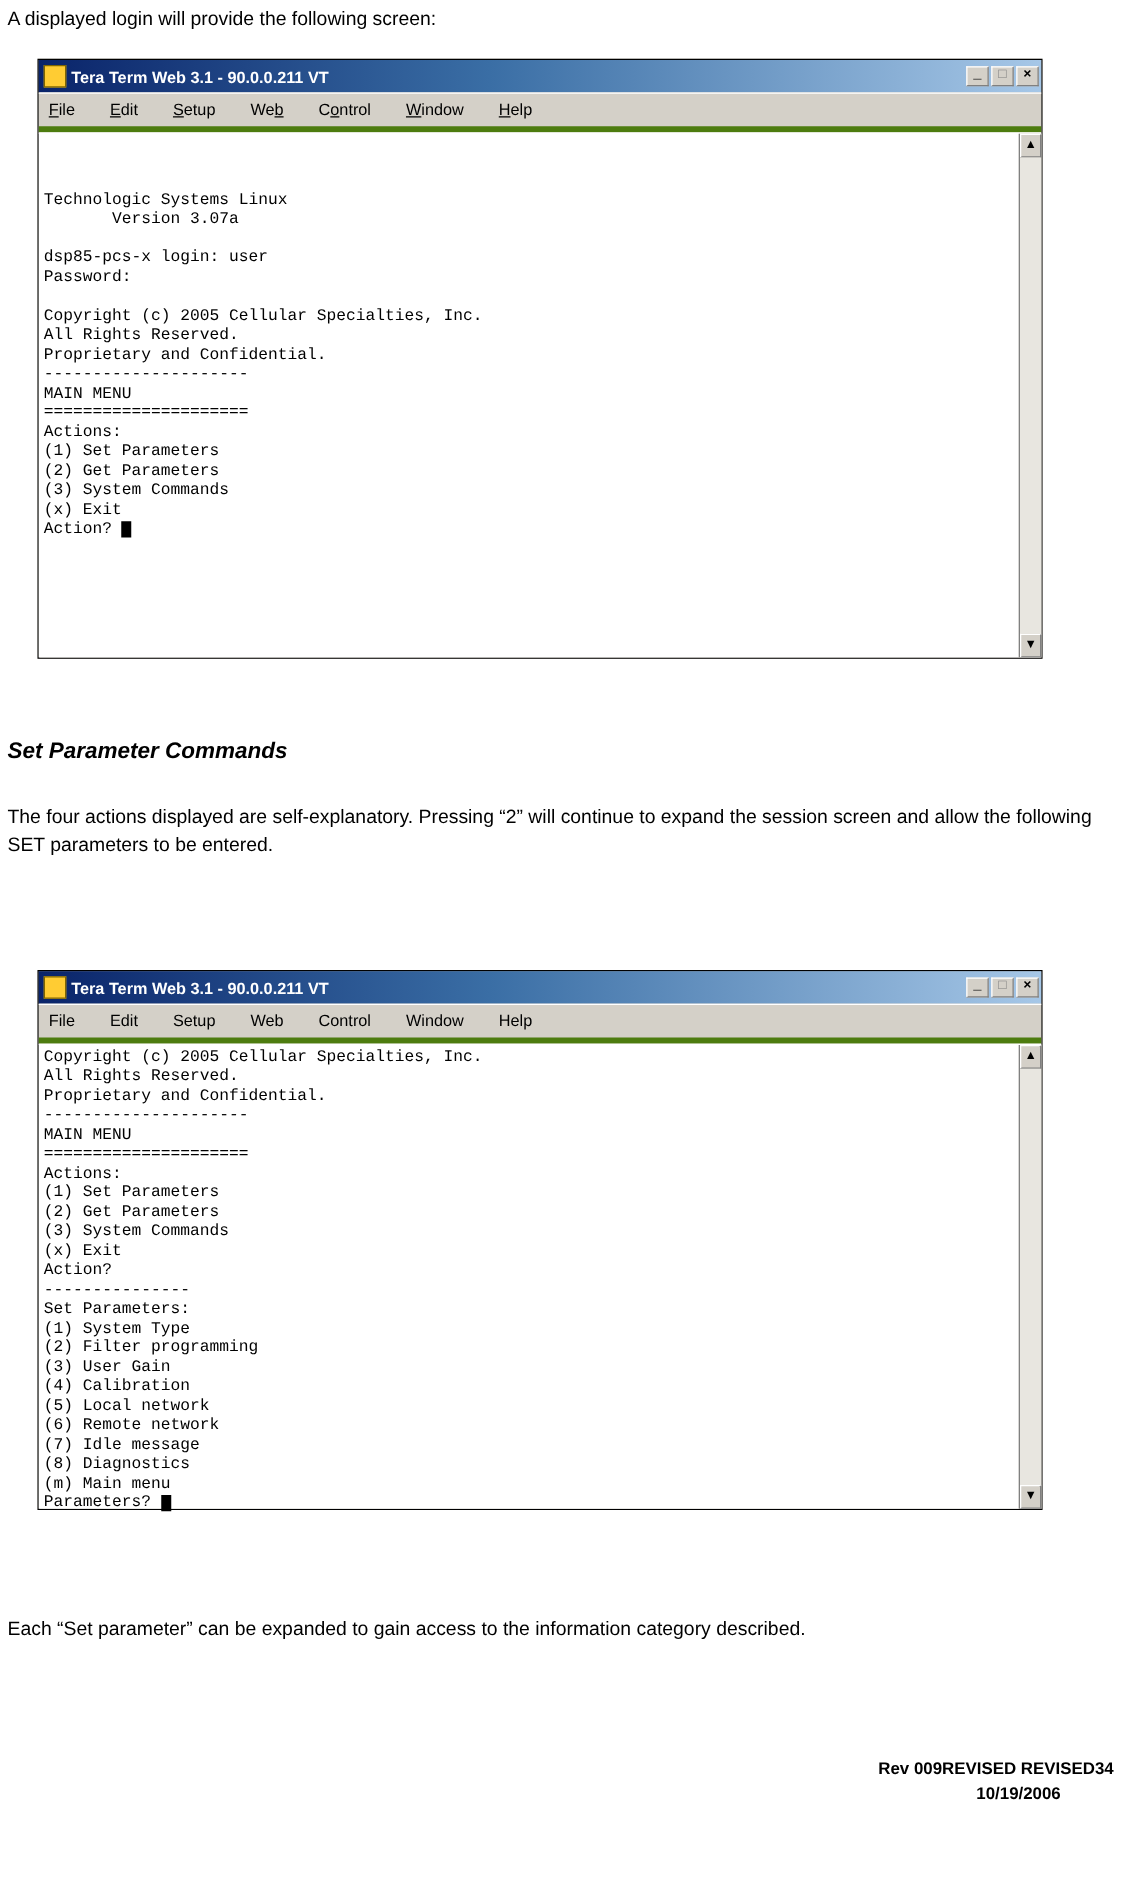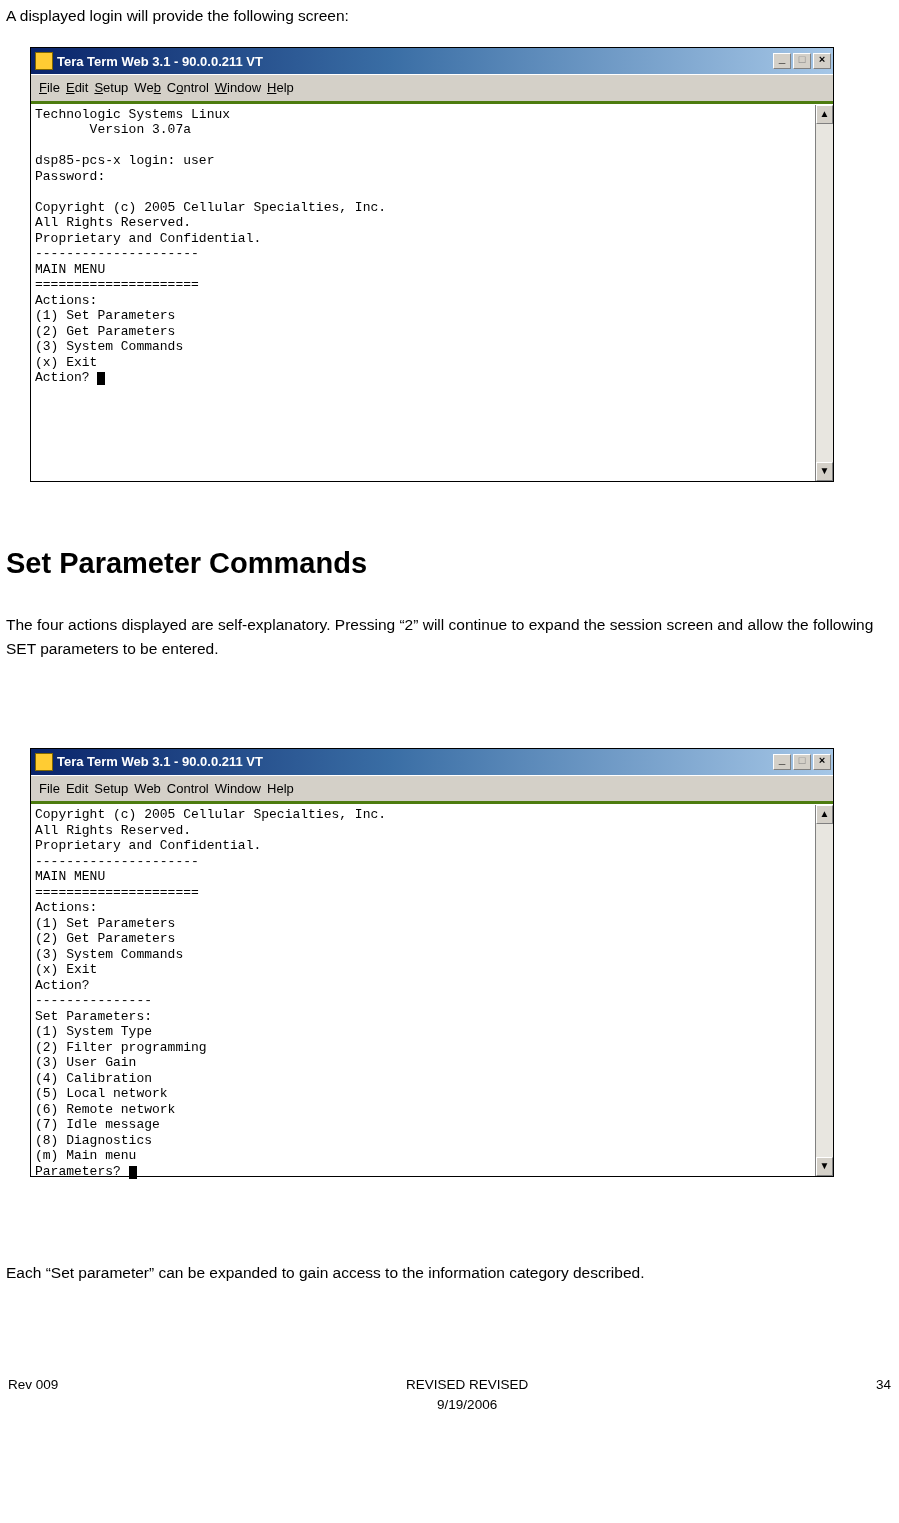--- a/index.html
+++ b/index.html
@@ -7,23 +7,24 @@
     font-size: 15.5px;
     line-height: 1.5;
     color: #000;
     margin: 0;
     padding: 0 6px;
     width: 899px;
     box-sizing: border-box;
   }
   .body-text { margin: 4px 0 20px 0; }
   h2.sec-heading {
-    font-size: 29px;
+    font-size: 18px;
     font-weight: bold;
     margin: 60px 0 28px 0;
+    font-style: italic;
   }
   
   .app-window {
     margin: 18px 0 10px 24px;
     width: 802px;
     border: 1px solid #000;
     background: #d4d0c8;
     box-shadow: 1px 1px 0 #808080 inset;
     position: relative;
   }
@@ -53,45 +54,45 @@
     border-top-color: #fff; border-left-color:#fff;
     font-family: "Courier New", monospace;
     font-size: 11px;
     line-height: 12px;
     text-align: center;
     color: #000;
   }
   .winbtn.disabled { color:#808080; }
   .menubar {
     display: flex;
-    gap: 6px;
+    gap: 28px;
     padding: 3px 8px;
     font-size: 13px;
     background: #d4d0c8;
     border-top: 1px solid #fff;
-    border-bottom: 3px solid #4d7c0f;
+    border-bottom: 5px solid #4d7c0f;
   }
   .menubar .menu-item { cursor: default; }
   .menubar .ul { text-decoration: underline; }
   .term-wrap {
     position: relative;
     background: #fff;
     border-top: 1px solid #fff;
   }
   .term-content {
     font-family: "Courier New", monospace;
     font-size: 13px;
     line-height: 15.5px;
     white-space: pre;
     padding: 2px 4px 4px 4px;
     color: #000;
     min-height: 0;
     margin-right: 17px; 
   }
-  .t1 .term-content { height: 370px; }
+  .t1 .term-content { height: 370px; margin-top: 43px; }
   .t2 .term-content { height: 365px; }
   .cursor-block {
     display:inline-block; width:8px; height:13px;
     background:#000; vertical-align:text-bottom;
   }
   .vscroll {
     position:absolute; right:0; top:0; bottom:0;
     width:17px; background:#d4d0c8;
     border-left:1px solid #808080;
     display:flex; flex-direction:column;
@@ -103,22 +104,23 @@
     border-top-color:#fff; border-left-color:#fff;
     font-size:10px; line-height:15px; text-align:center;
     font-family: Arial;
   }
   .vscroll .track { flex:1; background:#e8e6e0; }
   
   .page-footer {
     margin-top: 90px;
     font-size: 13.5px;
     display:flex;
-    justify-content:space-between;
+    justify-content:flex-end;
     padding: 0 2px 6px 2px;
+    font-weight: bold;
   }
   .page-footer .center { text-align:center; }
 </style>
 </head>
 <body>
 
 <p class="body-text">A displayed login will provide the following screen:</p>
 
 <div class="app-window t1">
   <div class="titlebar">
@@ -221,16 +223,16 @@
 </div>
 
 <div style="height:70px"></div>
 
 <p class="body-text">Each “Set parameter” can be expanded to gain access to the information category described.</p>
 
 <div class="page-footer">
   <span>Rev 009</span>
   <span class="center">
     <span>REVISED REVISED</span><br>
-    <span>9/19/2006</span>
+    <span>10/19/2006</span>
   </span>
   <span>34</span>
 </div>
 
 </body></html>

